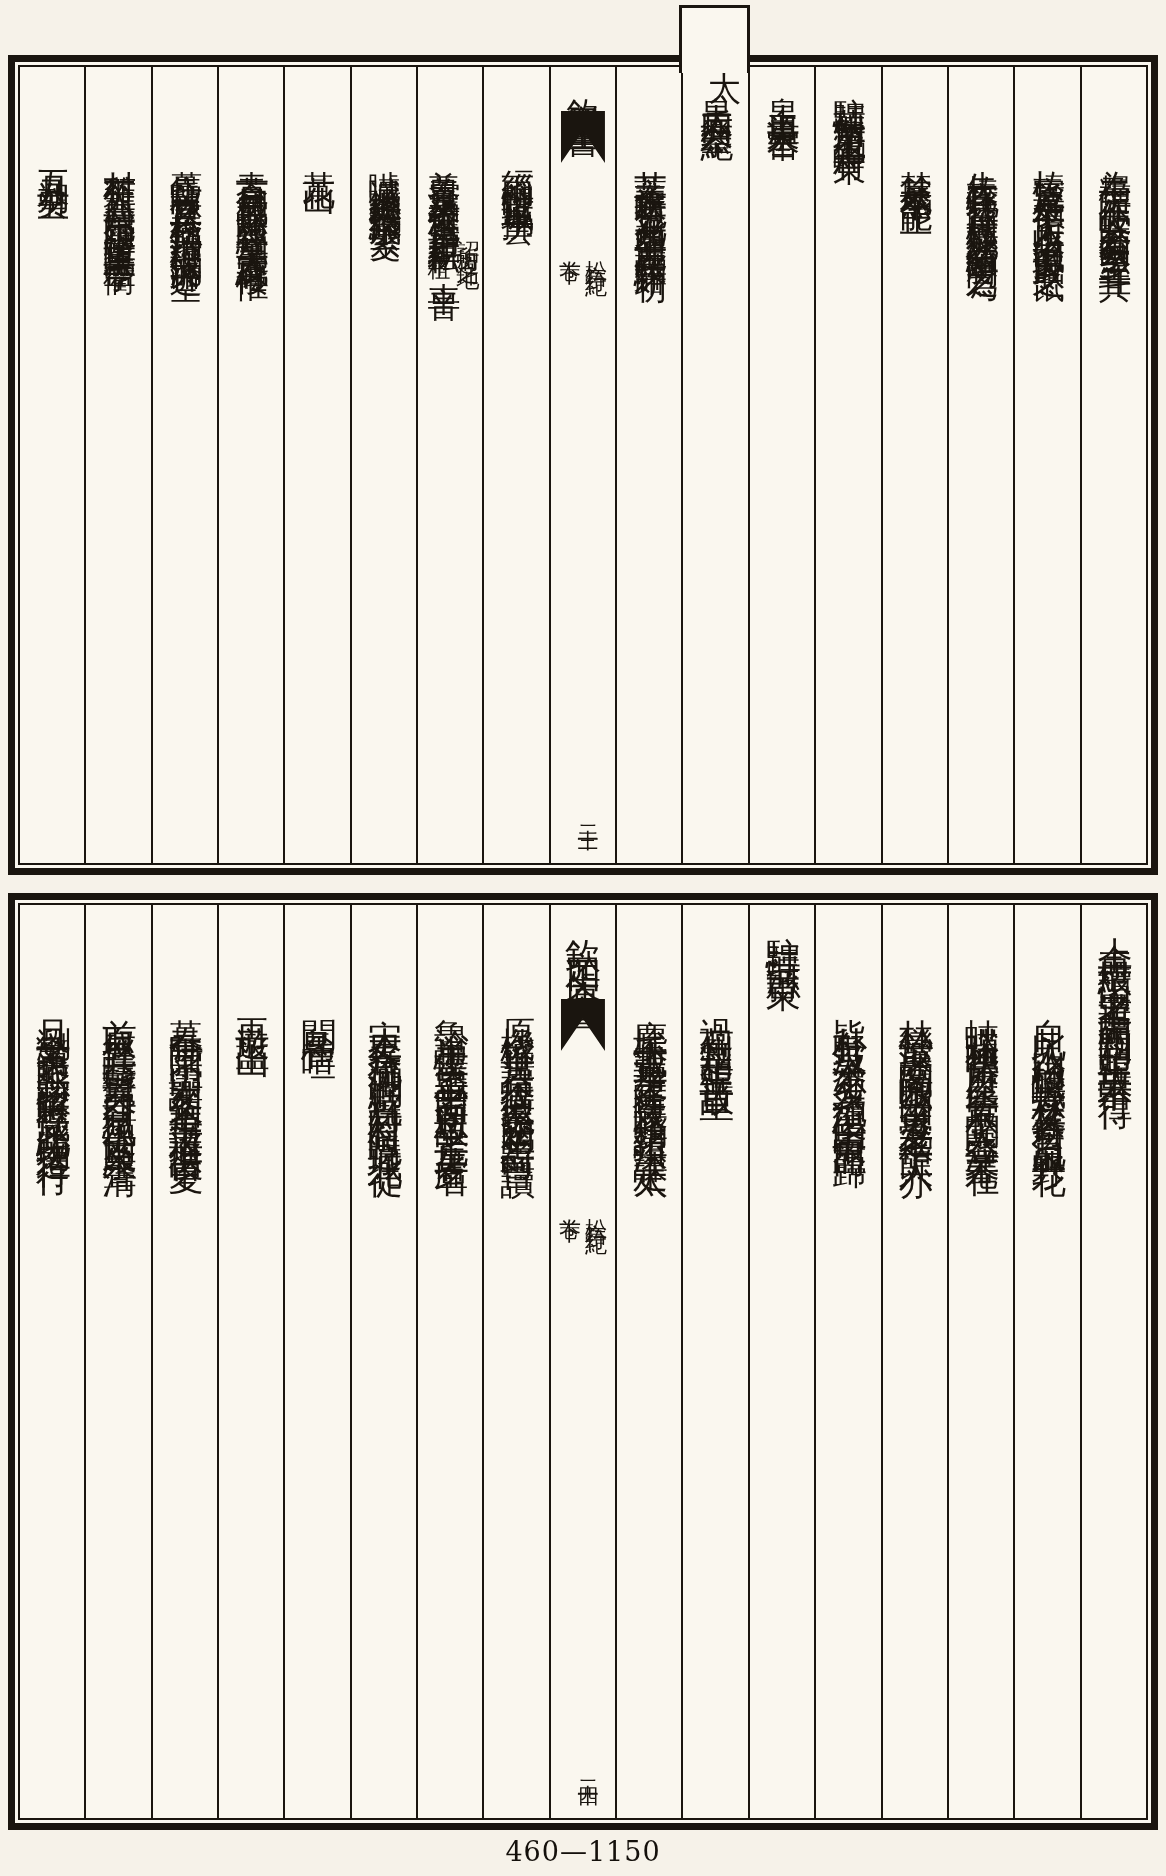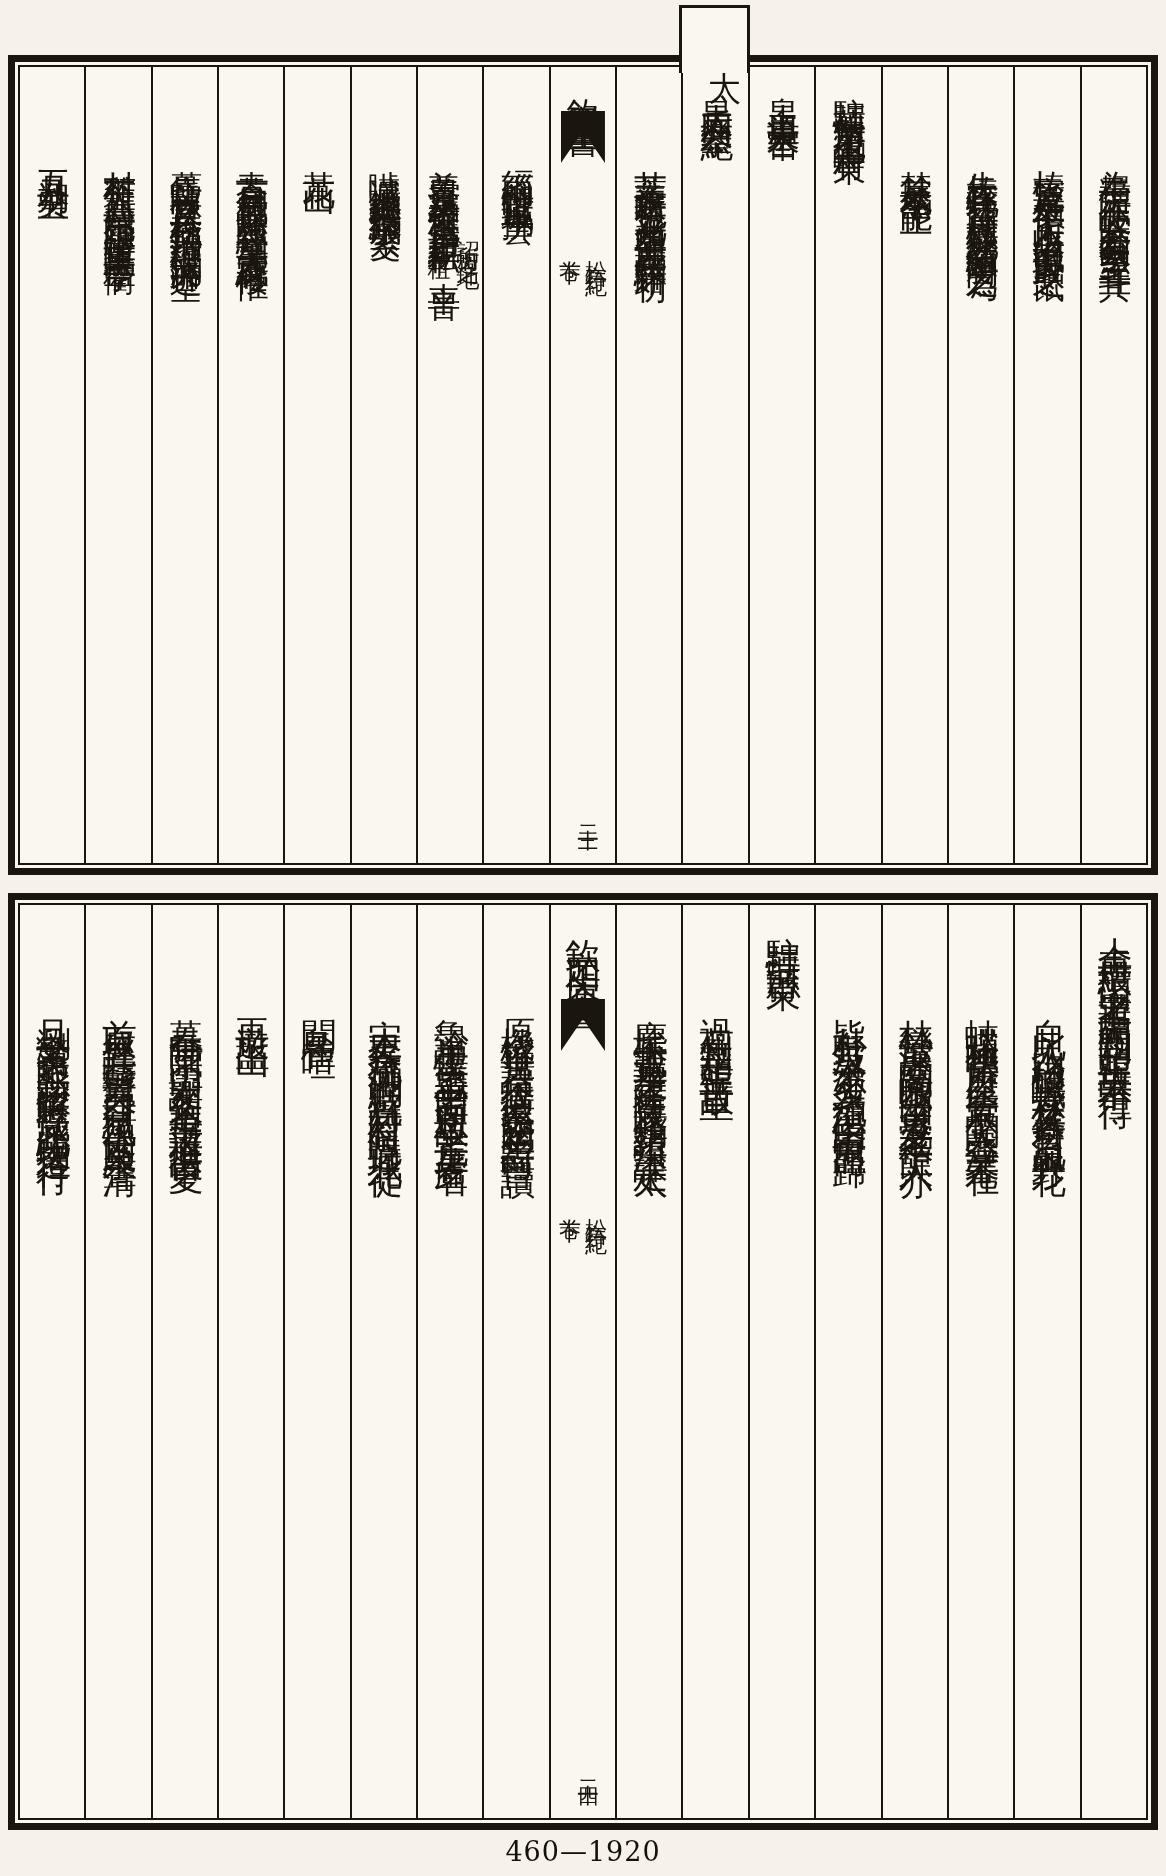--- a/index.html
+++ b/index.html
@@ -138,15 +138,15 @@
           <div class="col indent"><span class="col-text">宋史存春流仍澗潤野燒尚村村向曉過城北徒</span></div>
           <div class="col indent"><span class="col-text">聞鳥雀喧</span></div>
           <div class="col indent"><span class="col-text">再遊盤山</span></div>
           <div class="col indent"><span class="col-text">暮春陟崇阿山靈謝客久迴車重逰巡倏復中夏</span></div>
           <div class="col indent"><span class="col-text">首取徑異疇昔髣髴尋谷口緒風從南來泉聲清</span></div>
           <div class="col indent"><span class="col-text">且瀏繁英遇眼新密蔭解襟受感此節物遷行行</span></div>
         </div>
     </div>
   </div>
 
-  <div class="footer">460—1920</div>
+  <div class="footer">460—1150</div>
 
 </div>
 
 </body></html>

